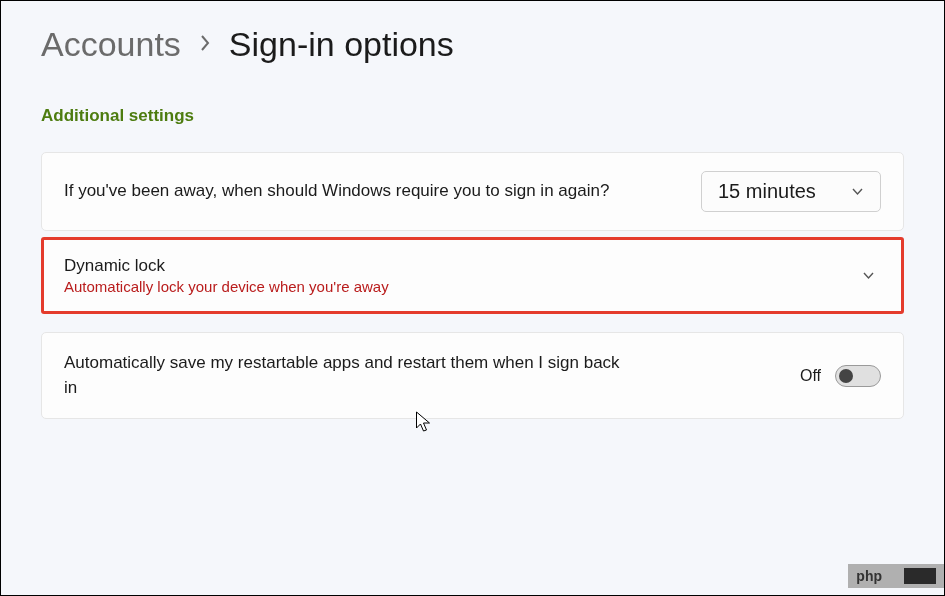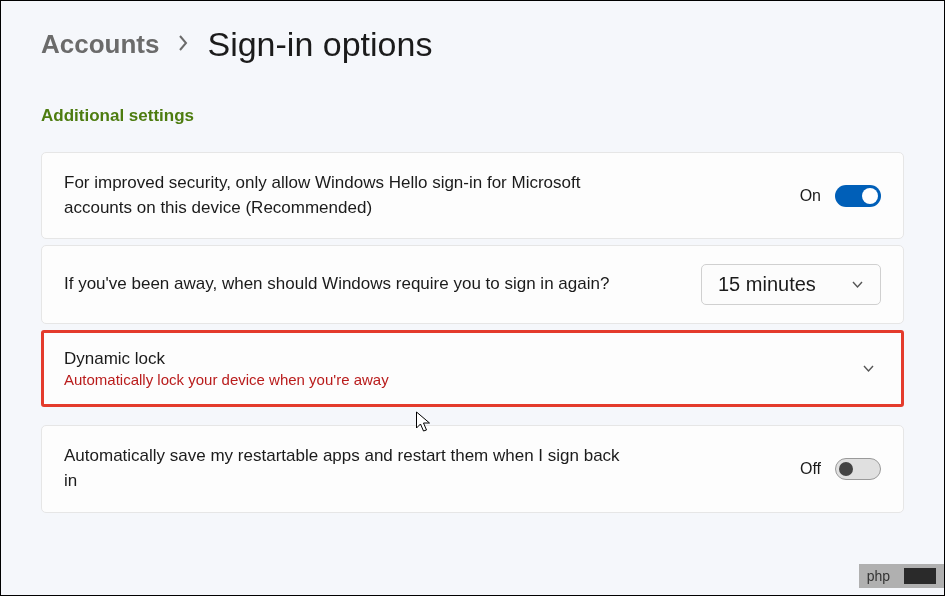--- a/index.html
+++ b/index.html
@@ -14,22 +14,22 @@
   .page {
     padding: 24px 40px 0 40px;
   }
   .breadcrumb {
     display: flex;
     align-items: center;
     gap: 18px;
     margin-bottom: 42px;
   }
   .breadcrumb-parent {
-    font-size: 26px;
-    font-weight: 700;
+    font-size: 34px;
+    font-weight: 400;
     color: #6b6b6b;
     cursor: pointer;
   }
   .breadcrumb-sep {
     font-size: 22px;
     color: #6b6b6b;
     font-weight: 400;
   }
   .breadcrumb-current {
     font-size: 34px;
@@ -157,24 +157,24 @@
     pointer-events: none;
   }
   
   .watermark {
     position: absolute;
     right: 1px;
     bottom: 8px;
     background: #b0b0b0;
     color: #333;
     font-size: 14px;
-    font-weight: 400;
+    font-weight: 700;
     padding: 4px 8px;
     display: flex;
-    gap: 14px;
+    gap: 22px;
     align-items: center;
   }
   .watermark .blk {
     background: #2a2a2a;
     width: 32px;
     height: 16px;
     display: inline-block;
   }
 </style>
 </head>
@@ -187,27 +187,20 @@
     <span class="breadcrumb-sep">
       <svg width="12" height="18" viewBox="0 0 12 18">
           <path d="M3 2 L9 9 L3 16" fill="none" stroke="#6b6b6b" stroke-width="2"></path>
         </svg>
     </span>
     <span class="breadcrumb-current">Sign-in options</span>
   </div>
 
   <div class="section-heading">Additional settings</div>
 
-  <div class="card">
-    <div class="card-text">For improved security, only allow Windows Hello sign-in for Microsoft accounts on this device (Recommended)</div>
-    <div class="right-controls">
-      <span class="state-label">On</span>
-      <div class="toggle on"></div>
-    </div>
-  </div>
 
   <div class="card">
     <div class="card-text">If you've been away, when should Windows require you to sign in again?</div>
     <div class="right-controls">
       <div class="dropdown">
         <span>15 minutes</span>
         <span class="chevron">
           <svg width="13" height="13" viewBox="0 0 13 13">
               <path d="M2 4 L6.5 9 L11 4" fill="none" stroke-width="1.4"></path>
             </svg>

